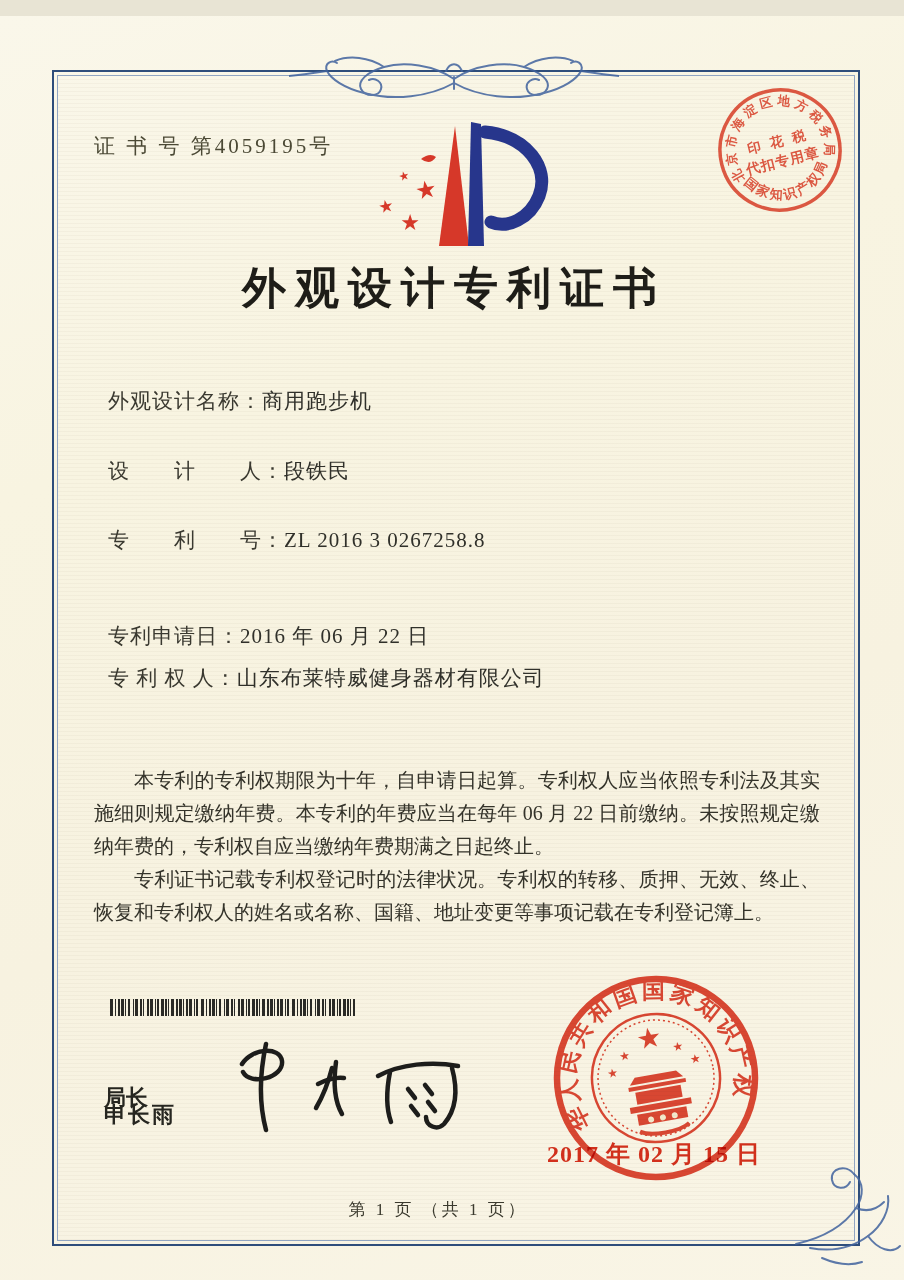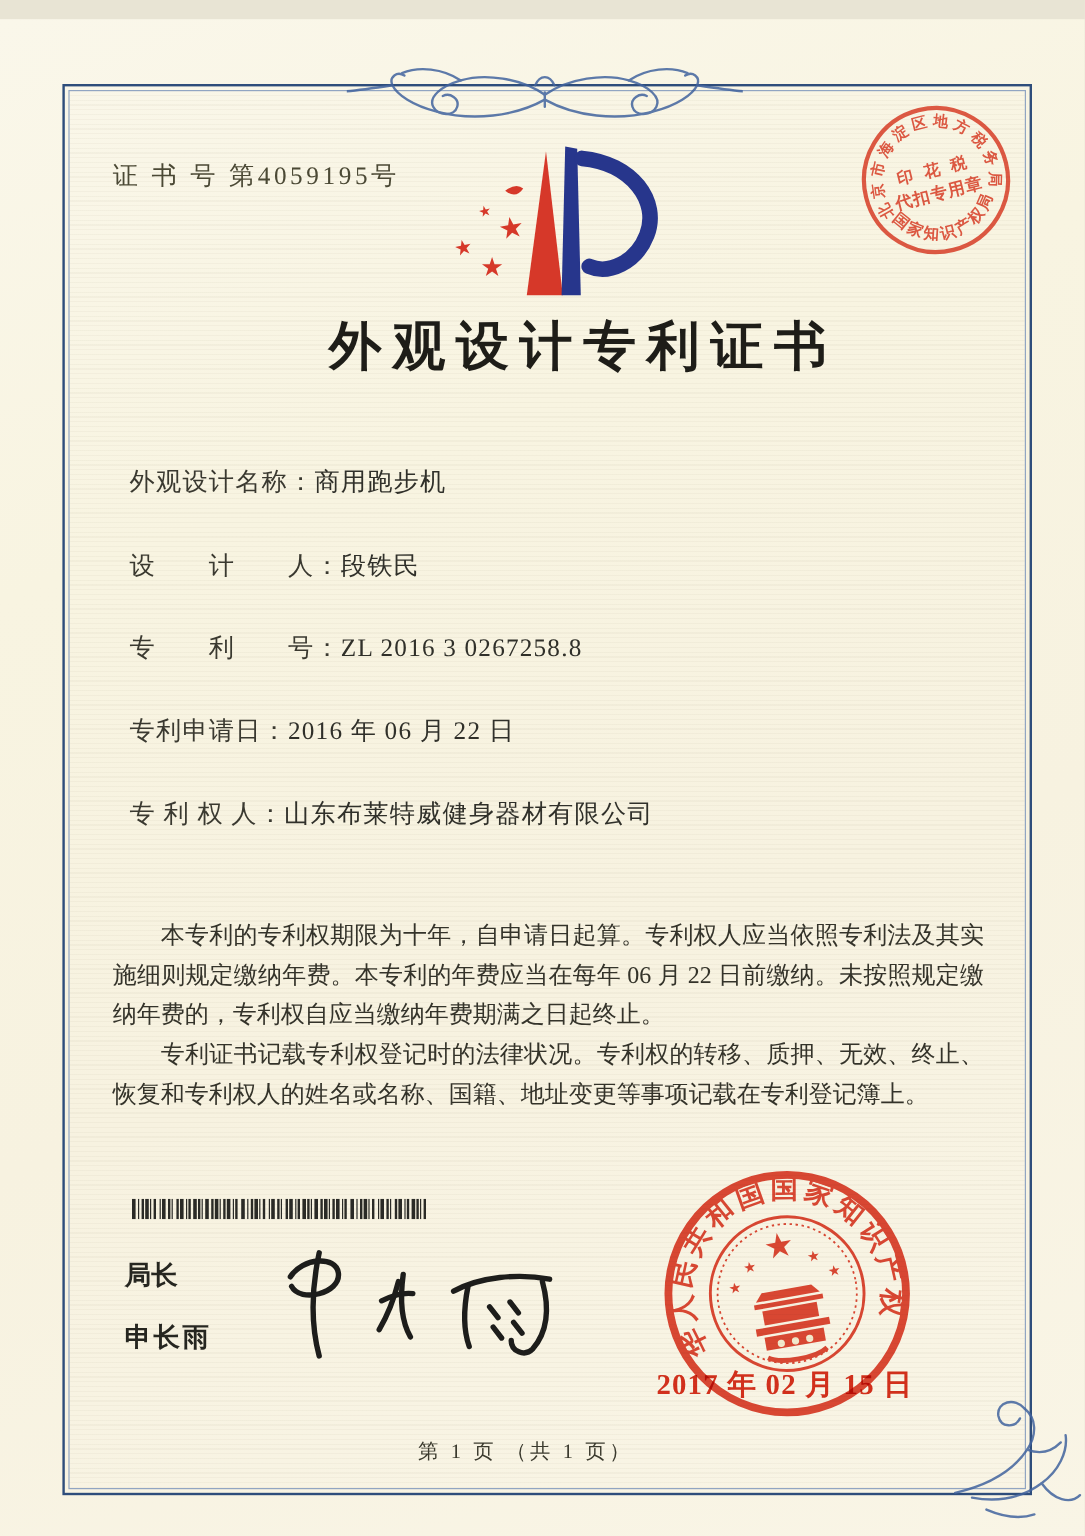--- a/index.html
+++ b/index.html
@@ -21,32 +21,32 @@
     border:1px solid #91a5c2;
     background:repeating-linear-gradient(0deg,
       rgba(165,155,130,0.075) 0px,rgba(165,155,130,0.075) 1px,
       transparent 1px,transparent 4px);
   }
   #cert-number{
     left:94px;top:116px;font-size:21px;letter-spacing:3px;color:#4b4935;
   }
   #page-title{
     left:52px;top:243px;width:804px;text-align:center;
-    font-size:44px;font-weight:bold;letter-spacing:9px;color:#1e1d18;padding-left:32px;
+    font-size:44px;font-weight:bold;letter-spacing:9px;color:#1e1d18;
   }
   .field-row{left:108px;width:700px;font-size:21px;color:#35342a;letter-spacing:1px;}
   .field-label{color:#3a3930;}
   .field-value{color:#30302a;}
   #body-block{
     left:94px;top:748px;width:726px;
     font-size:20px;line-height:33px;text-align:justify;color:#34332a;
   }
   #body-block p{margin:0;text-indent:2em;}
   #barcode{left:110px;top:983px;}
-  #signer-role{left:104px;top:1032px;font-family:"Liberation Sans","DejaVu Sans",sans-serif;
+  #signer-role{left:104px;top:1067px;font-family:"Liberation Sans","DejaVu Sans",sans-serif;
     font-size:22px;font-weight:bold;color:#262620;}
   #signer-name{left:104px;top:1084px;font-family:"Liberation Sans","DejaVu Sans",sans-serif;
     font-size:22px;font-weight:bold;color:#262620;letter-spacing:2px;}
   #signature-svg{left:228px;top:1018px;}
   #official-seal{left:541px;top:947px;mix-blend-mode:multiply;opacity:.92;}
   #seal-date{
     left:546px;top:1122px;width:216px;text-align:center;
     font-size:24px;font-weight:bold;color:#d8321f;letter-spacing:1px;
     mix-blend-mode:multiply;
   }
@@ -110,21 +110,21 @@
 
   <div class="field-row abs" style="top:371px;">
     <span class="field-label">外观设计名称：</span><span class="field-value">商用跑步机</span>
   </div>
   <div class="field-row abs" style="top:441px;">
     <span class="field-label">设　　计　　人：</span><span class="field-value">段铁民</span>
   </div>
   <div class="field-row abs" style="top:510px;">
     <span class="field-label">专　　利　　号：</span><span class="field-value">ZL 2016 3 0267258.8</span>
   </div>
-  <div class="field-row abs" style="top:579px;">
+  <div class="field-row abs" style="top:606px;">
     <span class="field-label">专利申请日：</span><span class="field-value">2016 年 06 月 22 日</span>
   </div>
   <div class="field-row abs" style="top:648px;">
     <span class="field-label">专 利 权 人：</span><span class="field-value">山东布莱特威健身器材有限公司</span>
   </div>
 
   <div id="body-block" class="abs">
     <p>本专利的专利权期限为十年，自申请日起算。专利权人应当依照专利法及其实施细则规定缴纳年费。本专利的年费应当在每年 06 月 22 日前缴纳。未按照规定缴纳年费的，专利权自应当缴纳年费期满之日起终止。</p>
     <p>专利证书记载专利权登记时的法律状况。专利权的转移、质押、无效、终止、恢复和专利权人的姓名或名称、国籍、地址变更等事项记载在专利登记簿上。</p>
   </div>

